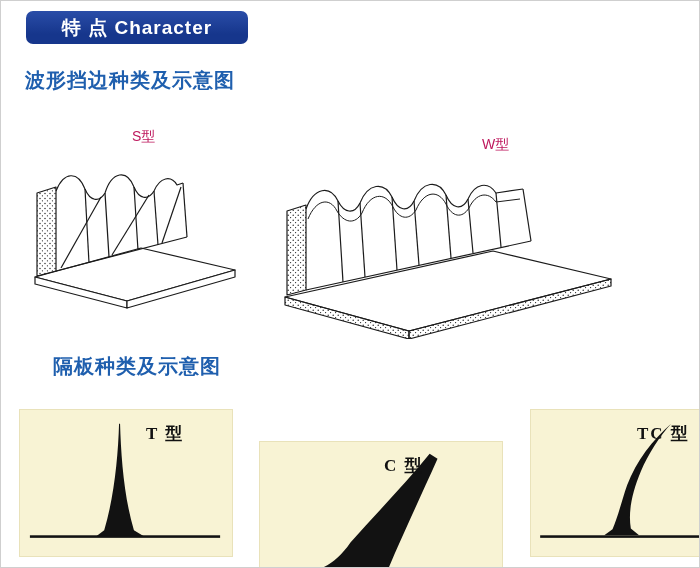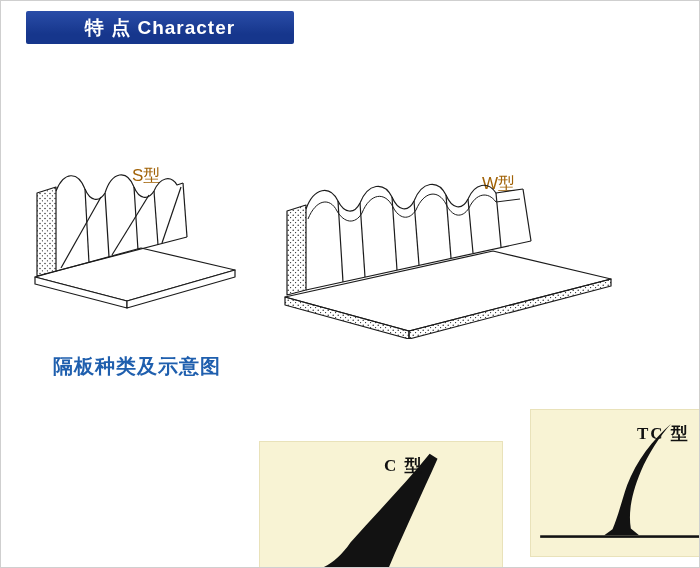--- a/index.html
+++ b/index.html
@@ -7,36 +7,36 @@
     position:relative;
     width:700px;height:568px;
     background:#ffffff;
     border:1px solid #cfcfcf;
     box-sizing:border-box;
     overflow:hidden;
     font-family:"Liberation Sans", sans-serif;
   }
   .badge{
     position:absolute;left:25px;top:10px;
-    width:268px;height:33px;
+    width:222px;height:33px;
     background:linear-gradient(180deg,#2a4da8 0%,#16368c 70%);
-    border-radius:2px;
+    border-radius:7px;
     display:flex;align-items:center;justify-content:center;
   }
   .badge-text{
     color:#ffffff;font-size:19px;font-weight:bold;letter-spacing:1px;
   }
   .heading{
     position:absolute;left:24px;
     color:#1f5fae;font-size:20px;font-weight:bold;letter-spacing:1px;
   }
   .h1{top:66px;}
   .h2{top:352px;padding-left:28px;}
   .type-label{
-    position:absolute;color:#a16207;font-size:17px;margin-top:36px;
+    position:absolute;color:#be185d;font-size:14px;
   }
   .s-label{left:131px;top:127px;}
   .w-label{left:481px;top:135px;}
   .s-drawing{position:absolute;left:28px;top:146px;}
   .w-drawing{position:absolute;left:276px;top:148px;}
   .panel{
     position:absolute;top:408px;height:148px;
     background:#f8f3d4;
     border:1px solid #e9e2ba;
     box-sizing:border-box;
@@ -56,20 +56,21 @@
 </style>
 </head>
 <body>
 
 <div class="page">
 
   <div class="badge">
     <span class="badge-text">特 点 Character</span>
   </div>
 
+  <div class="heading h1">波形挡边种类及示意图</div>
 
   <div class="type-label s-label">S型</div>
 
   <svg class="s-drawing" width="212" height="172" viewBox="0 0 212 172">
     <defs>
       <pattern id="stipS" width="5" height="5" patternUnits="userSpaceOnUse">
         <circle cx="1" cy="1.5" r="0.7" fill="#1b1b1b"></circle>
         <circle cx="3.4" cy="3.8" r="0.6" fill="#1b1b1b"></circle>
       </pattern>
     </defs>
@@ -118,20 +119,27 @@
         <path d="M137,52 L142,116"></path>
         <path d="M169,46 L174,109"></path>
         <path d="M191,50 L196,104"></path>
         <path d="M219,44 L224,98"></path>
       </g>
     </g>
   </svg>
 
   <div class="heading h2">隔板种类及示意图</div>
 
+  <div class="panel panel-t">
+    <svg class="panel-svg" viewBox="0 0 214 148" preserveAspectRatio="none">
+      <path d="M100,14 C99,48 95,88 85,122 L77,128 L125,128 L115,122 C105,88 102,48 101,14 Z" fill="#121212"></path>
+      <rect x="10" y="127" width="192" height="2.6" fill="#121212"></rect>
+    </svg>
+    <span class="panel-label t-pos">T 型</span>
+  </div>
 
   <div class="panel panel-c">
     <svg class="panel-svg" viewBox="0 0 214 148" preserveAspectRatio="none">
       <path d="M150,12 L157,17 C141,58 125,97 114,127 L56,127 C64,123 73,114 80,102 C103,72 129,42 150,12 Z" fill="#121212"></path>
       <rect x="10" y="127" width="192" height="2.6" fill="#121212"></rect>
     </svg>
     <span class="panel-label c-pos">C 型</span>
   </div>
 
   <div class="panel panel-tc">

